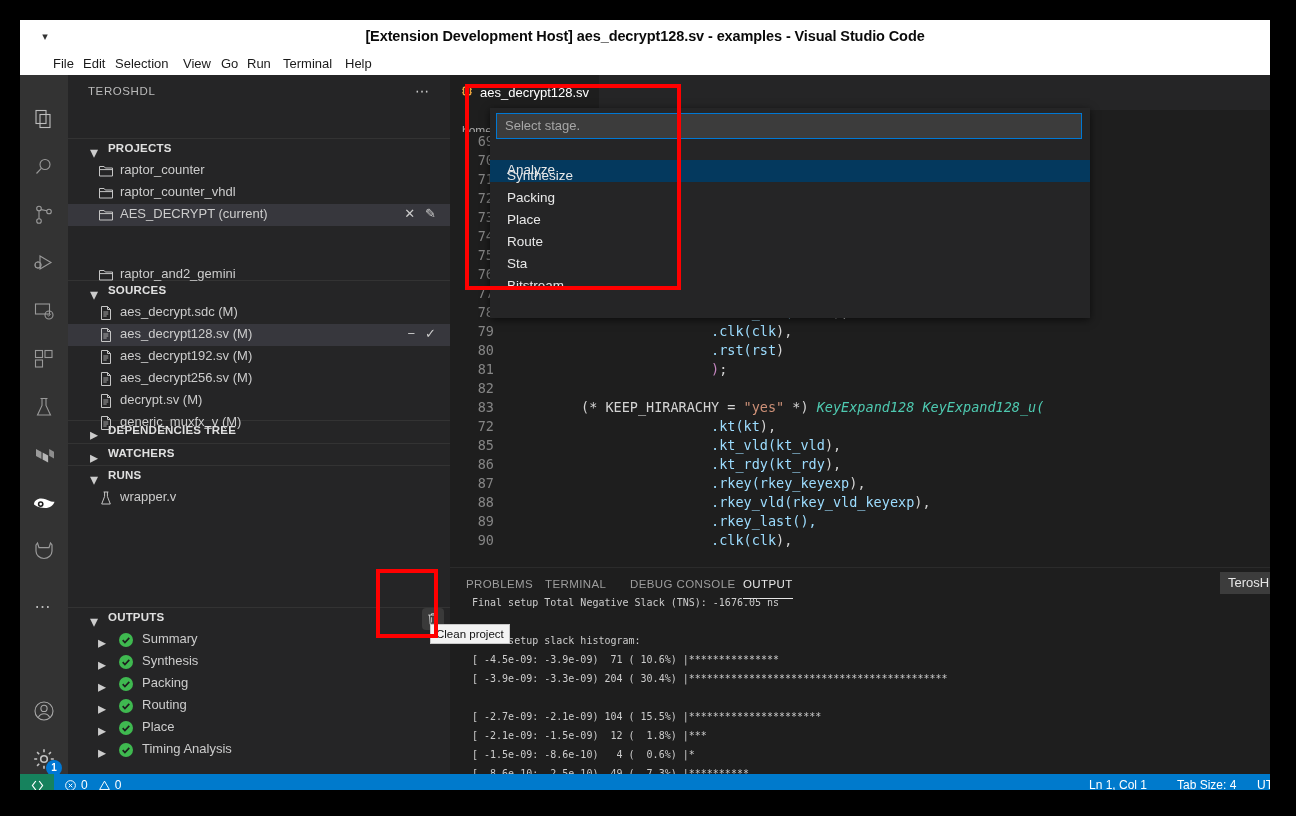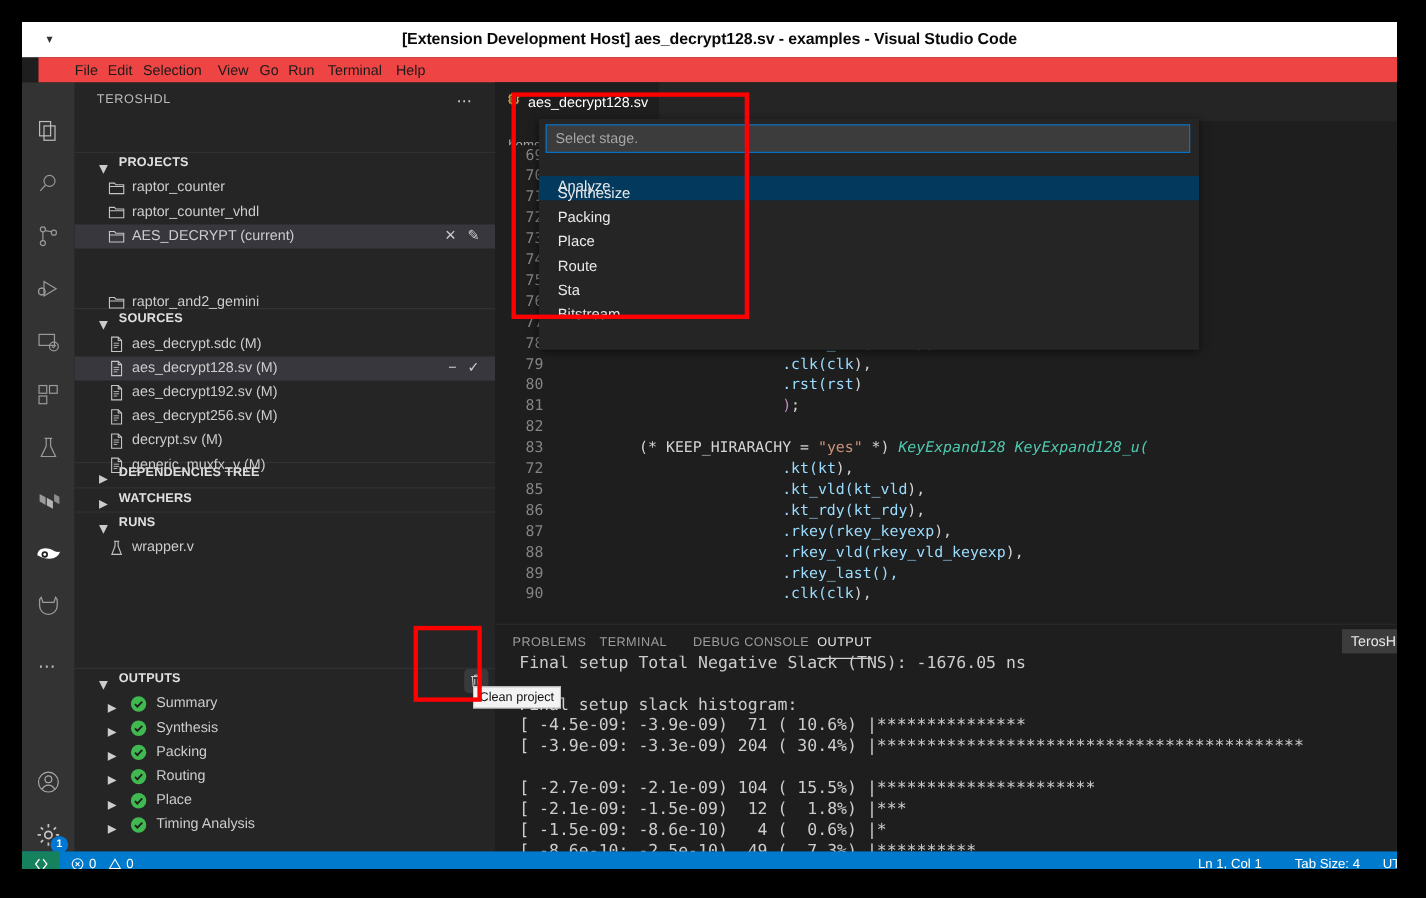--- a/index.html
+++ b/index.html
@@ -9,21 +9,21 @@
   
   .window{position:absolute;left:20px;top:20px;width:1250px;height:770px;background:#1e1e1e;overflow:hidden;}
 
   
   .titlebar{position:absolute;left:0;top:0;width:1250px;height:32px;background:#ffffff;color:#111;}
   .titlebar .caret{position:absolute;left:19px;top:10px;width:12px;height:12px;color:#333;font-size:11px;line-height:12px;text-align:center;}
   .titlebar .title{position:absolute;left:0;top:0;width:1250px;height:32px;line-height:33px;text-align:center;
       font-size:14.5px;font-weight:bold;color:#0a0a0a;letter-spacing:-0.1px;}
 
   
-  .menubar{position:absolute;left:0;top:32px;width:1250px;height:23px;background:#ef4444;margin-left:15px;}
+  .menubar{position:absolute;left:0;top:32px;width:1250px;height:23px;background:#ffffff;}
   .menubar .mi{position:absolute;top:0;height:23px;line-height:24px;font-size:13px;color:#1a1a1a;padding:0 5px;}
 
   
   .activitybar{position:absolute;left:0;top:55px;width:48px;height:699px;background:#333333;}
   .ab-icon{position:absolute;left:0;width:48px;height:48px;display:flex;align-items:center;justify-content:center;}
   .ab-icon svg{display:block;}
   .badge{position:absolute;right:6px;bottom:7px;width:16px;height:16px;border-radius:8px;background:#0078d4;color:#fff;
       font-size:10px;line-height:16px;text-align:center;font-weight:bold;}
 
   
@@ -69,21 +69,21 @@
   .ctext{position:absolute;left:66px;color:#d4d4d4;}
   .ind{position:absolute;top:0;width:1px;height:19px;background:#404040;}
 
   
   .panel{position:absolute;left:0;top:492px;width:820px;height:207px;background:#1e1e1e;border-top:1px solid #2b2b2b;}
   .ptabs{position:absolute;left:0;top:0;width:820px;height:30px;}
   .ptab{position:absolute;top:0;height:30px;line-height:32px;font-size:11.5px;letter-spacing:.4px;color:#9d9d9d;}
   .ptab.active{color:#e7e7e7;border-bottom:1px solid #e7e7e7;}
   .pselect{position:absolute;top:4px;height:22px;line-height:22px;background:#3c3c3c;color:#e7e7e7;font-size:13px;padding:0 8px;overflow:hidden;}
   .plines{position:absolute;left:0;top:28px;width:820px;height:179px;overflow:hidden;
-      font-family:"DejaVu Sans Mono",monospace;font-size:15px;color:#cccccc;}
+      font-family:"DejaVu Sans Mono",monospace;font-size:10px;color:#cccccc;}
   .pl{position:absolute;left:22px;white-space:pre;height:19px;line-height:19px;}
 
   
   .qp{position:absolute;left:470px;top:88px;width:600px;background:#252526;z-index:50;box-shadow:0 2px 8px rgba(0,0,0,.6);}
   .qp-input{position:absolute;left:6px;top:5px;width:586px;height:26px;background:#3c3c3c;border:1px solid #0078d4;box-sizing:border-box;}
   .qp-input .ph{position:absolute;left:8px;top:4px;font-size:13px;color:#a6a6a6;}
   .qp-list{position:absolute;left:0;top:36px;width:600px;}
   .qp-item{position:absolute;left:0;width:600px;height:22px;}
   .qp-item.sel{background:#04395e;}
   .qp-item .t{position:absolute;left:17px;top:2px;font-size:13.5px;color:#e8e8e8;}

